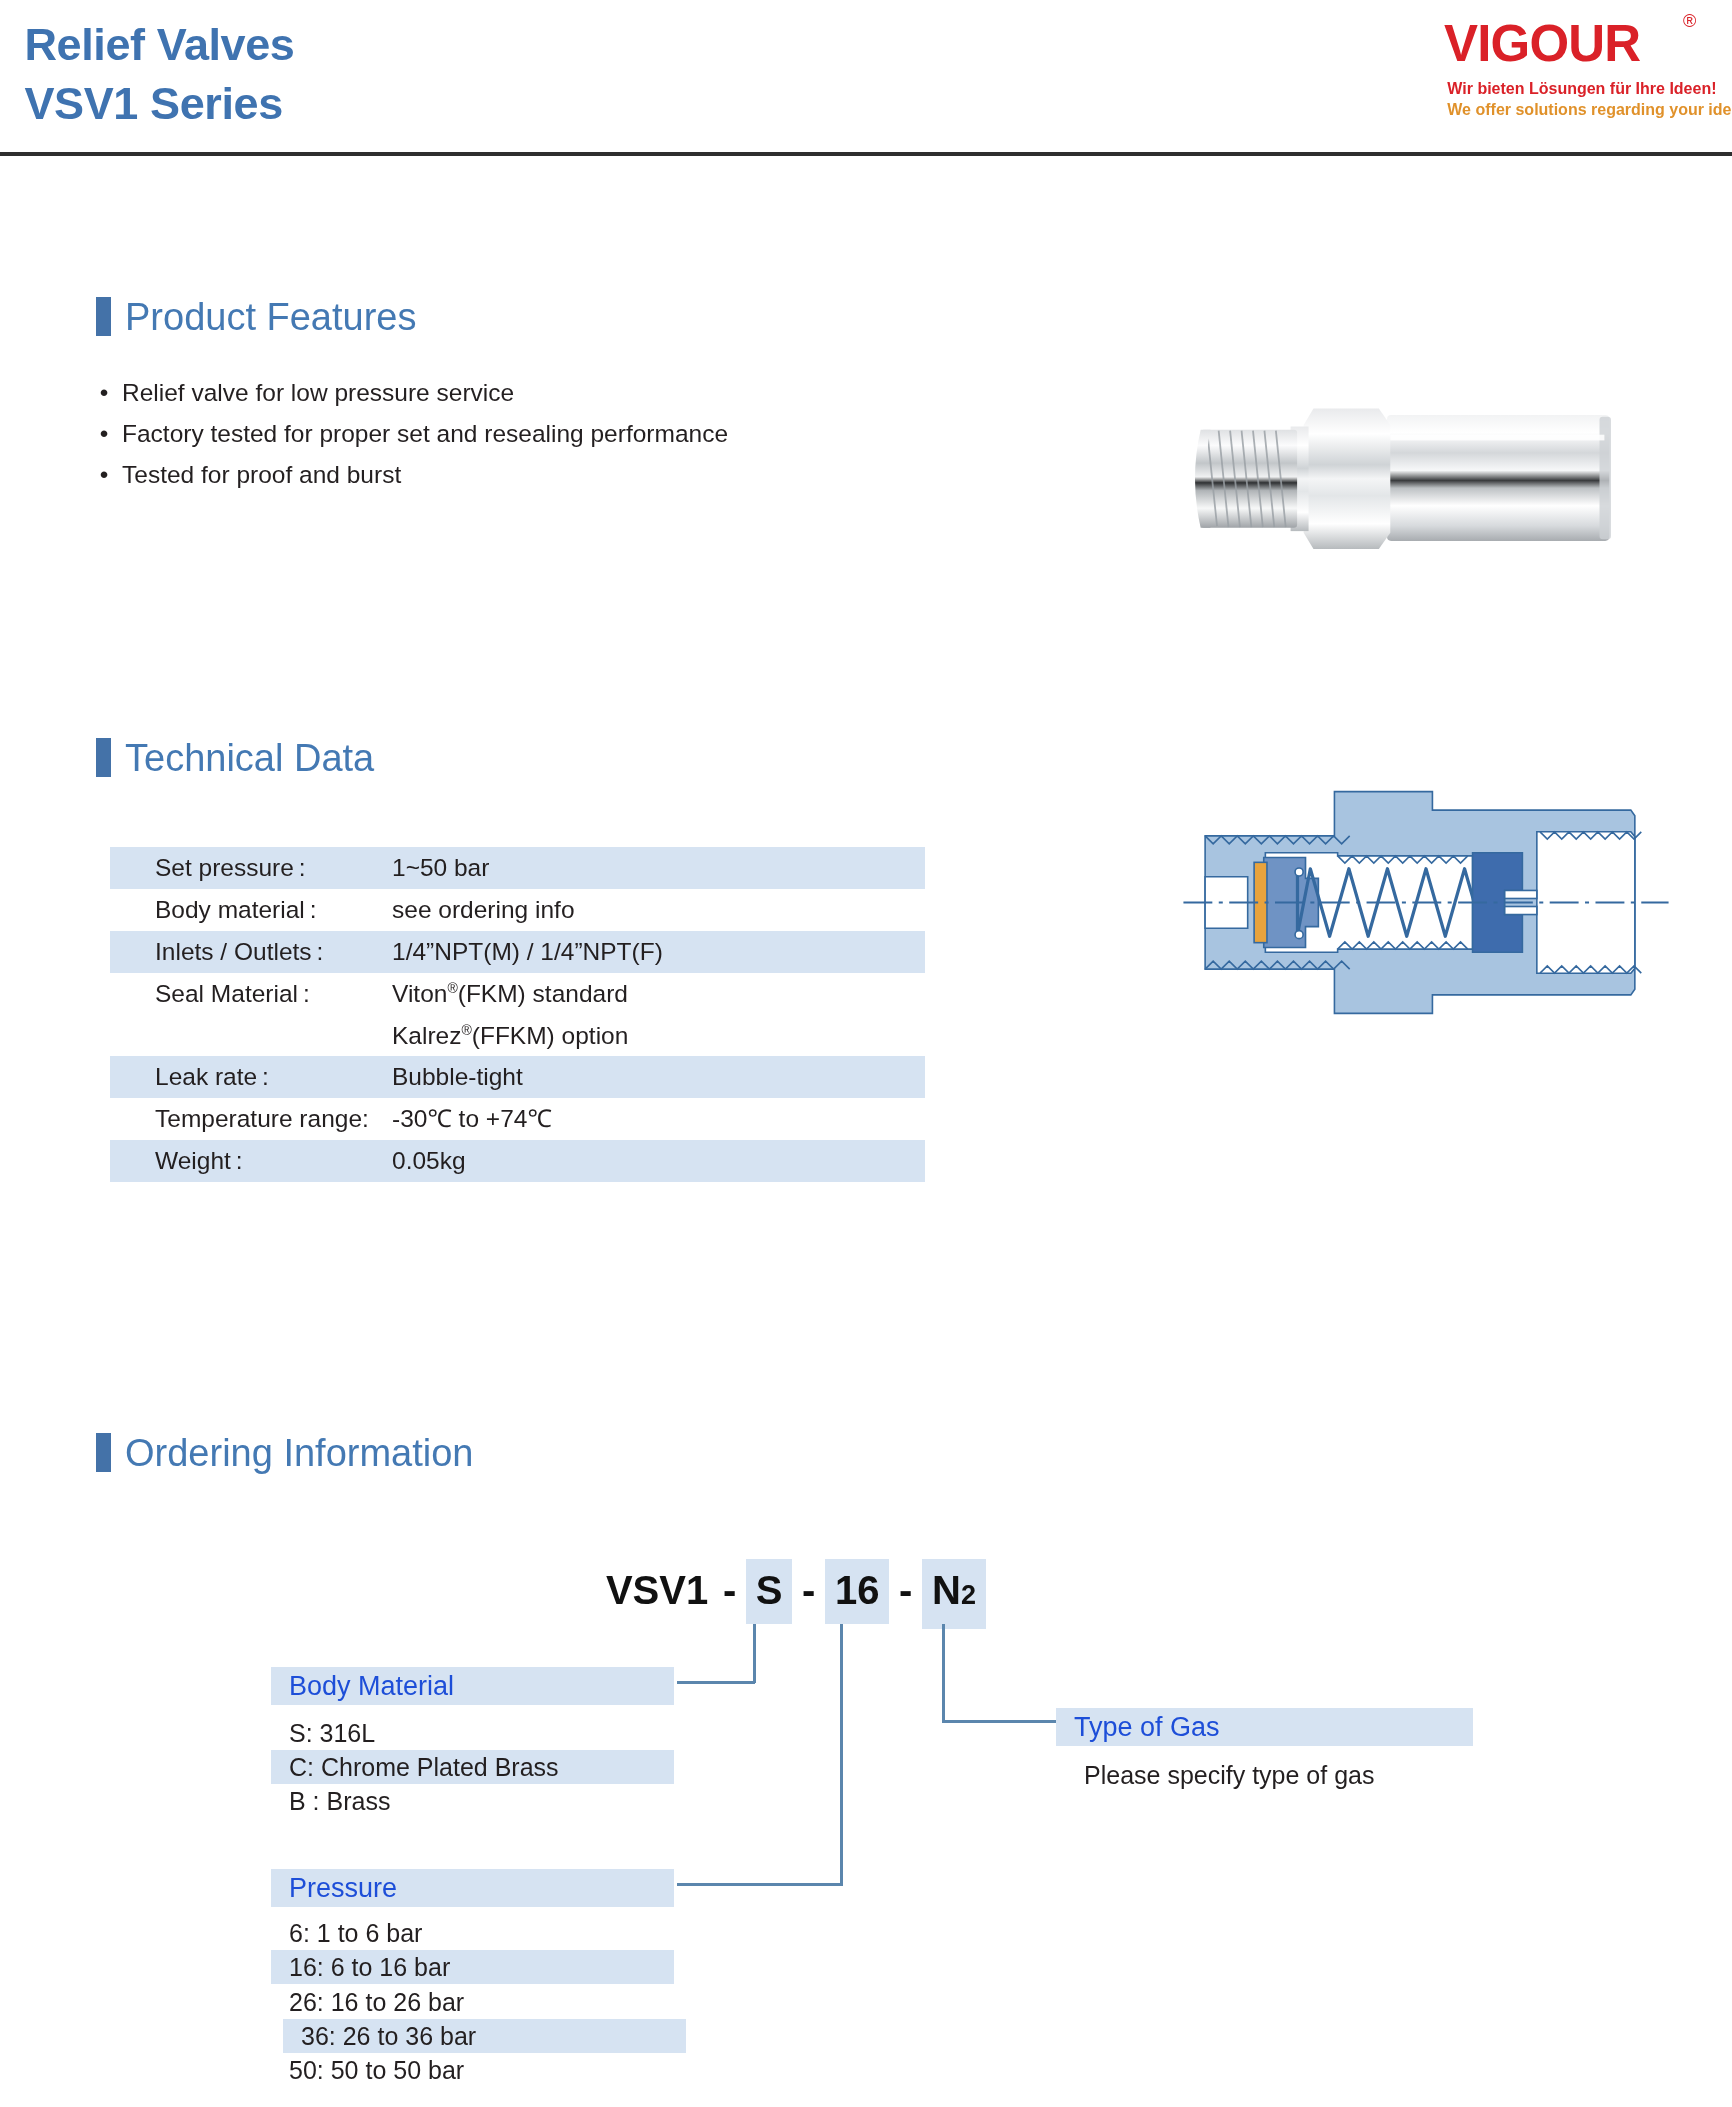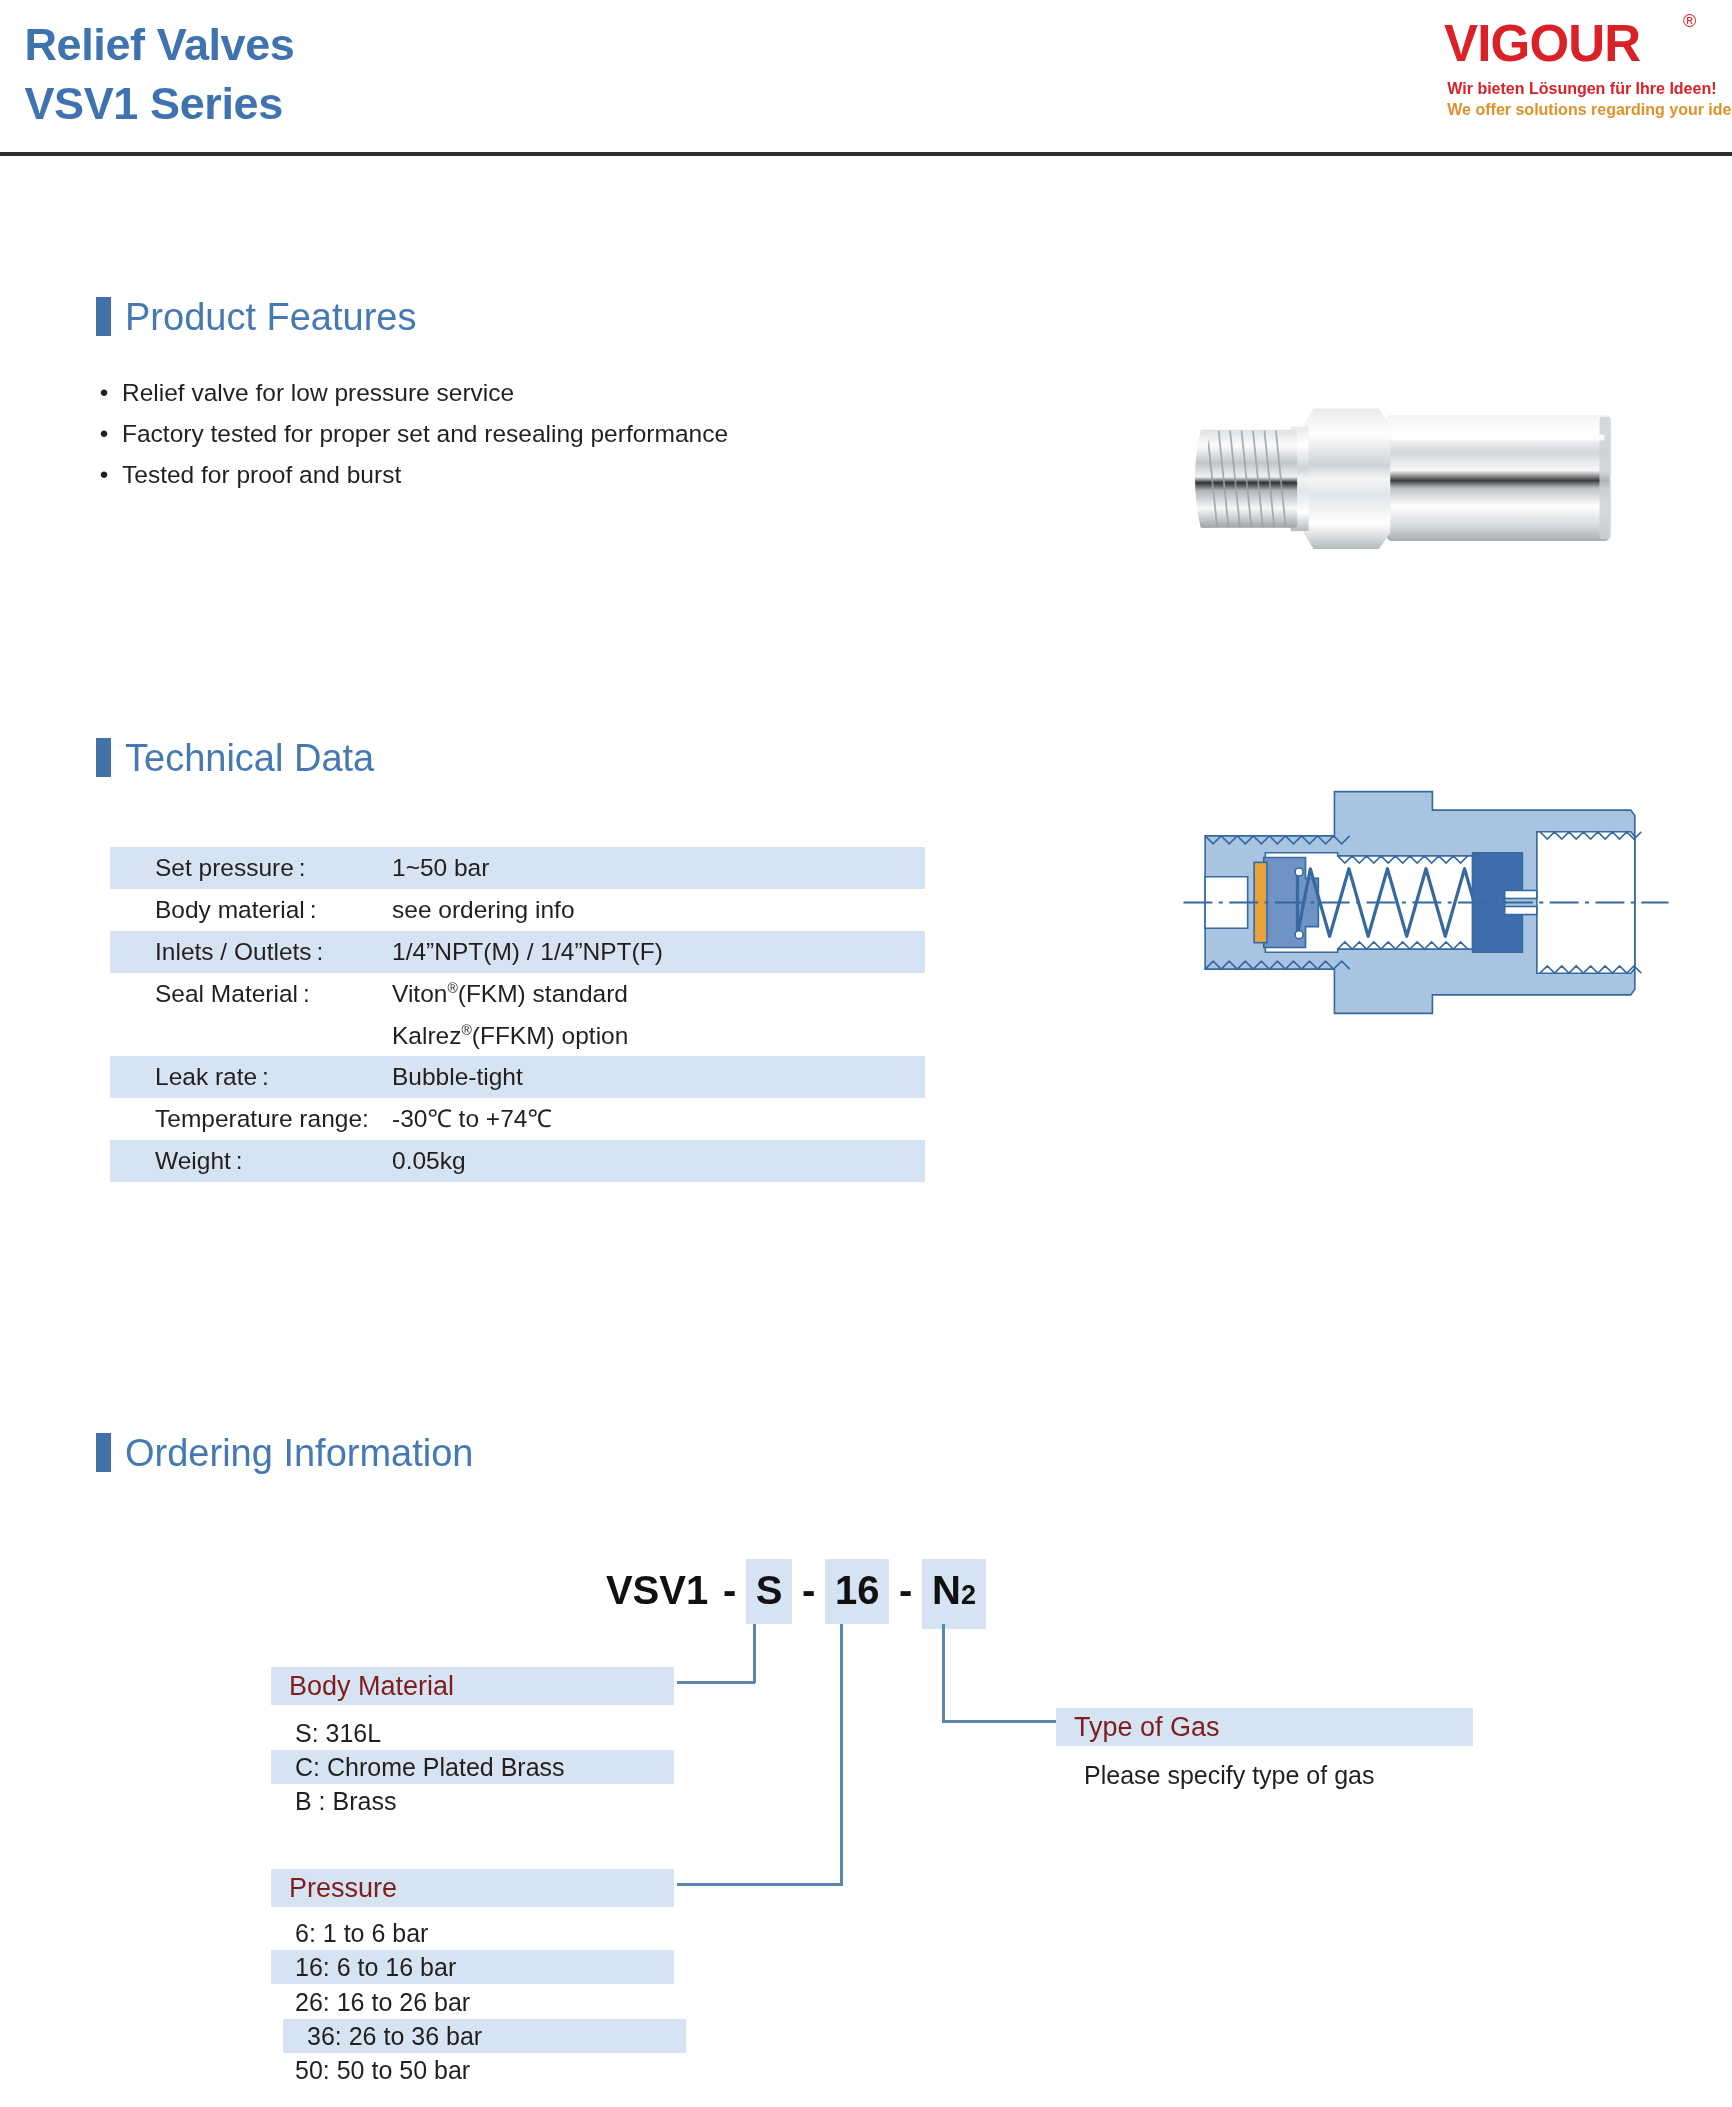--- a/index.html
+++ b/index.html
@@ -112,28 +112,28 @@
     display:inline-block; background:#d6e3f2;
     padding:3.3px 9.8px 4.9px 9.8px;
   }
   .pn-sub { font-size:27px; vertical-align:baseline; }
 
   .callout-bar {
     position:absolute; background:#d6e3f2; height:38px;
   }
   .callout-bar span {
     position:absolute; left:18px; top:0;
-    font-size:27px; line-height:38px; color:#7f1d1d; white-space:nowrap;
+    font-size:27px; line-height:38px; color:#1d4ed8; white-space:nowrap;
   }
   .opt-row {
     position:absolute; height:34px;
   }
   .opt-row.shaded { background:#d6e3f2; }
   .opt-row span {
-    position:absolute; left:24px; top:0;
+    position:absolute; left:18px; top:0;
     font-size:25px; line-height:34px; color:#231f20; white-space:nowrap;
   }
   .gas-note {
     position:absolute; font-size:25px; line-height:34px;
     color:#231f20; white-space:nowrap;
   }
 
   .conn { position:absolute; background:#5b86ad; }
   .conn-v { width:2.5px; }
   .conn-h { height:2.5px; }

